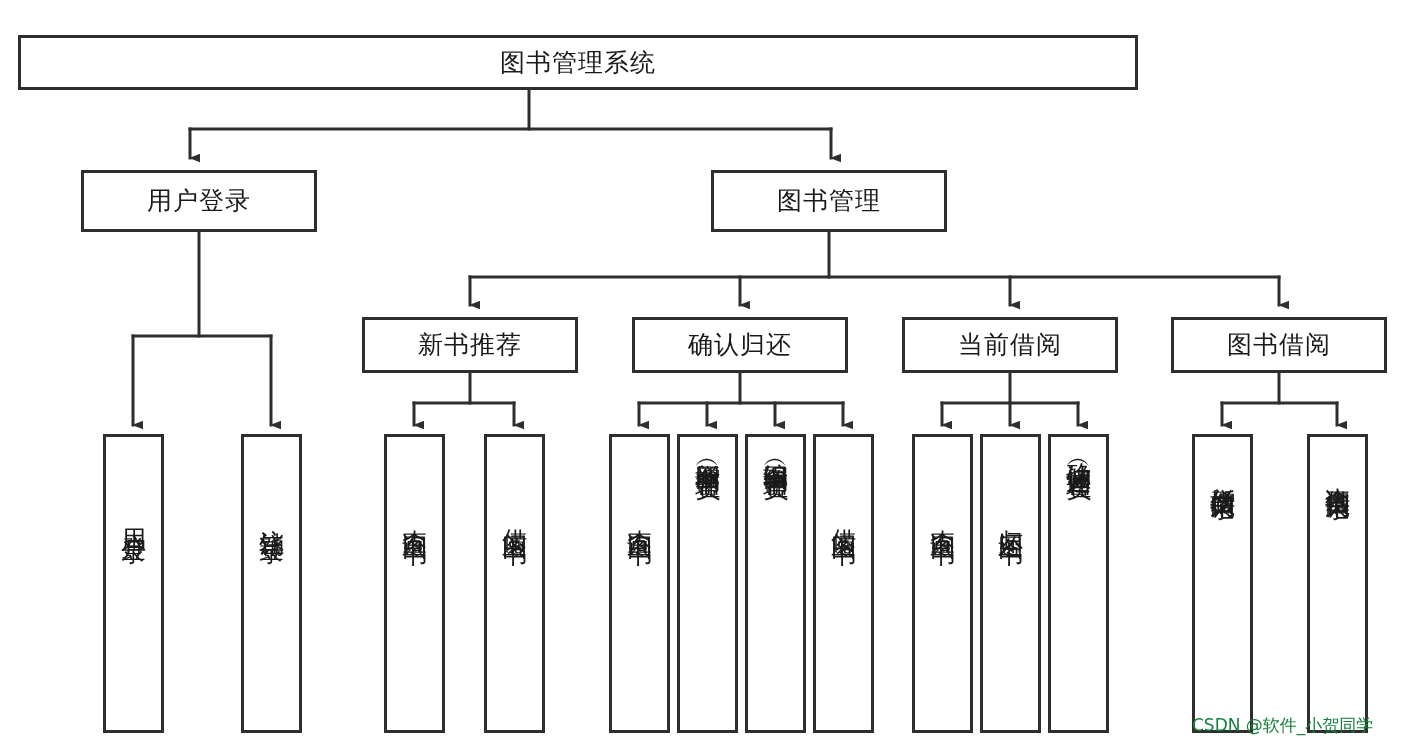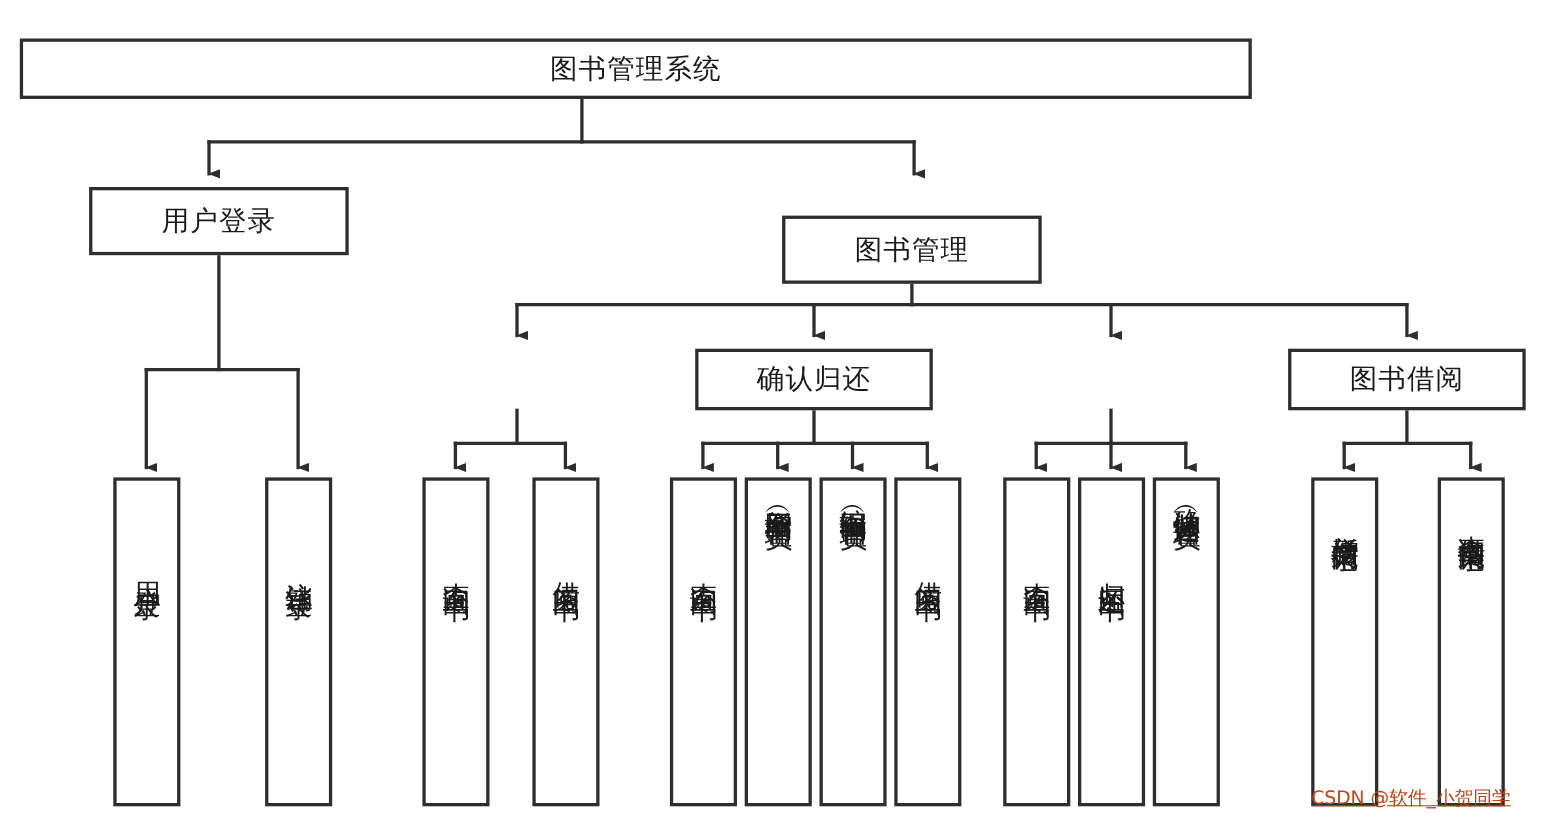--- a/index.html
+++ b/index.html
@@ -56,24 +56,23 @@
     white-space: nowrap;
   }
   .node.vert.tall .lbl {
     letter-spacing: 2px;
   }
   #watermark {
     position: absolute;
     left: 1192px;
     top: 714px;
     font-size: 17px;
-    color: #c2410c;
+    color: #15803d;
     white-space: nowrap;
     font-family: "DejaVu Sans", "Liberation Sans", sans-serif;
-    text-decoration: underline;
   }
 </style>
 </head>
 <body>
 
 <div id="canvas">
 
   <svg class="wires" viewBox="0 0 1405 747" xmlns="http://www.w3.org/2000/svg">
     <defs>
       <marker id="arrow" markerWidth="10" markerHeight="11" refX="4.2" refY="10" orient="auto" markerUnits="userSpaceOnUse">
@@ -124,26 +123,32 @@
     </g>
   </svg>
 
   <div class="node horiz" style="left:18px; top:13px; width:1120px; height:55px;margin-top:22px;">
     <span class="lbl">图书管理系统</span>
   </div>
 
   <div class="node horiz" style="left:81px; top:170px; width:236px; height:62px;">
     <span class="lbl">用户登录</span>
   </div>
-  <div class="node horiz" style="left:711px; top:170px; width:236px; height:62px;margin-top:26px;">
+  <div class="node horiz" style="left:711px; top:170px; width:236px; height:62px;">
     <span class="lbl">图书管理</span>
   </div>
 
+  <div class="node horiz" style="left:362px; top:317px; width:216px; height:56px;">
+    <span class="lbl">新书推荐</span>
+  </div>
   <div class="node horiz" style="left:632px; top:317px; width:216px; height:56px;">
     <span class="lbl">确认归还</span>
+  </div>
+  <div class="node horiz" style="left:902px; top:317px; width:216px; height:56px;">
+    <span class="lbl">当前借阅</span>
   </div>
   <div class="node horiz" style="left:1171px; top:317px; width:216px; height:56px;">
     <span class="lbl">图书借阅</span>
   </div>
 
   <div class="node vert" style="left:103px; top:434px; width:61px; height:299px; padding-top:72px;">
     <span class="lbl">用户登录</span>
   </div>
   <div class="node vert" style="left:241px; top:434px; width:61px; height:299px; padding-top:72px;">
     <span class="lbl">注销登录</span>

